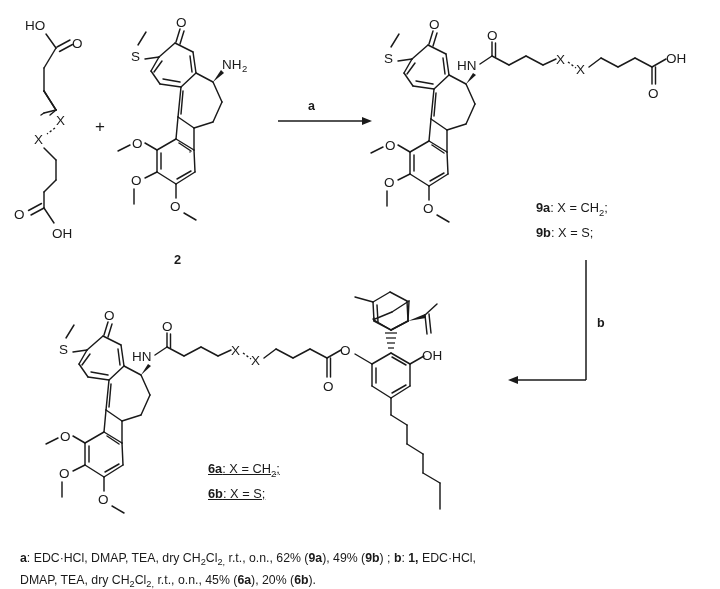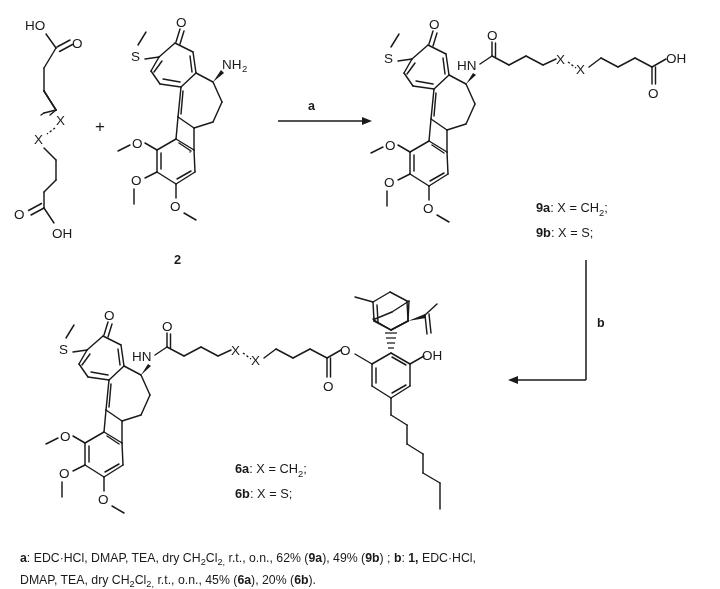--- a/index.html
+++ b/index.html
@@ -443,21 +443,21 @@
 
   <div class="cmpd-label" style="left:174px; top:238px;">
     <b>2</b>
   </div>
 
   <div class="cmpd-label" style="left:536px; top:186px;">
     <div><b>9a</b><span>: X = CH</span><sub>2</sub><span>;</span></div>
     <div><b>9b</b><span>: X = S;</span></div>
   </div>
 
-  <div class="cmpd-label" style="left:235px; top:447px;">
+  <div class="cmpd-label" style="left:208px; top:447px;text-decoration:underline;">
     <div><b>6a</b><span>: X = CH</span><sub>2</sub><span>;</span></div>
     <div><b>6b</b><span>: X = S;</span></div>
   </div>
 
   <div class="caption">
     <div><b>a</b><span>: EDC·HCl, DMAP, TEA, dry CH</span><sub>2</sub><span>Cl</span><sub>2,</sub><span> r.t., o.n., 62% (</span><b>9a</b><span>), 49% (</span><b>9b</b><span>) ; </span><b>b</b><span>: </span><b>1,</b><span> EDC·HCl,</span></div>
     <div><span>DMAP, TEA, dry CH</span><sub>2</sub><span>Cl</span><sub>2,</sub><span> r.t., o.n., 45% (</span><b>6a</b><span>), 20% (</span><b>6b</b><span>).</span></div>
   </div>
 
 </div>

